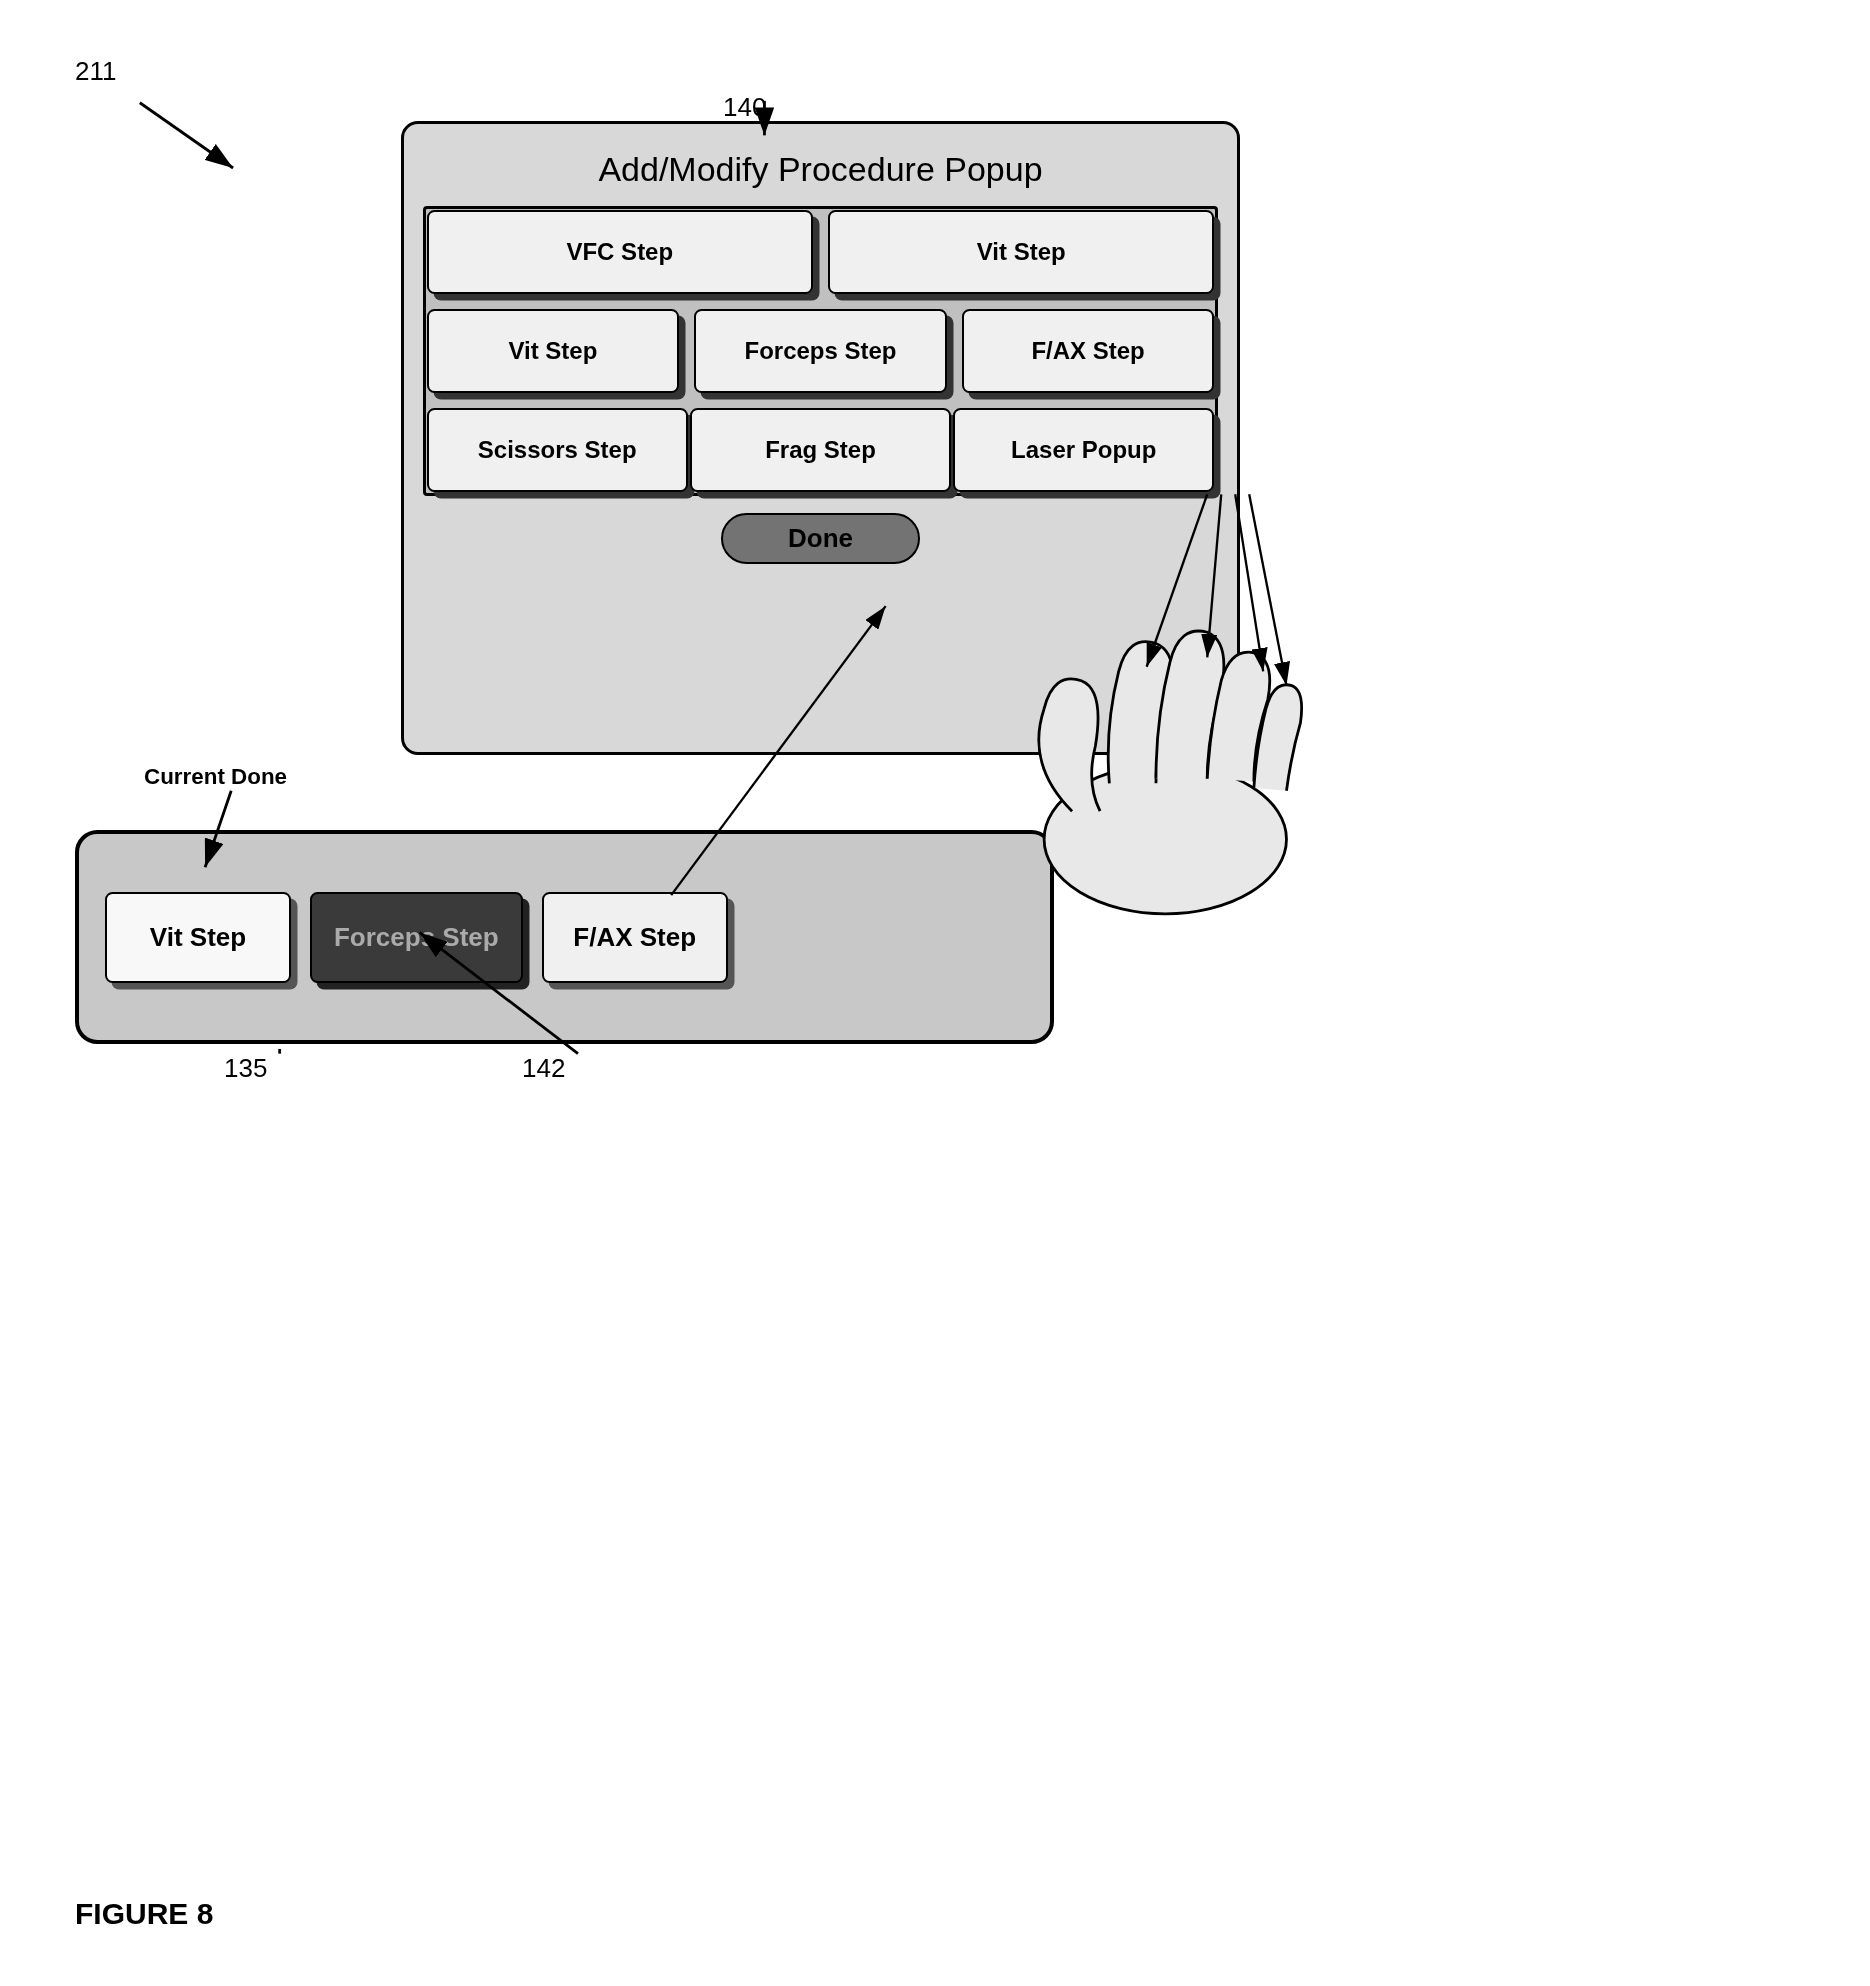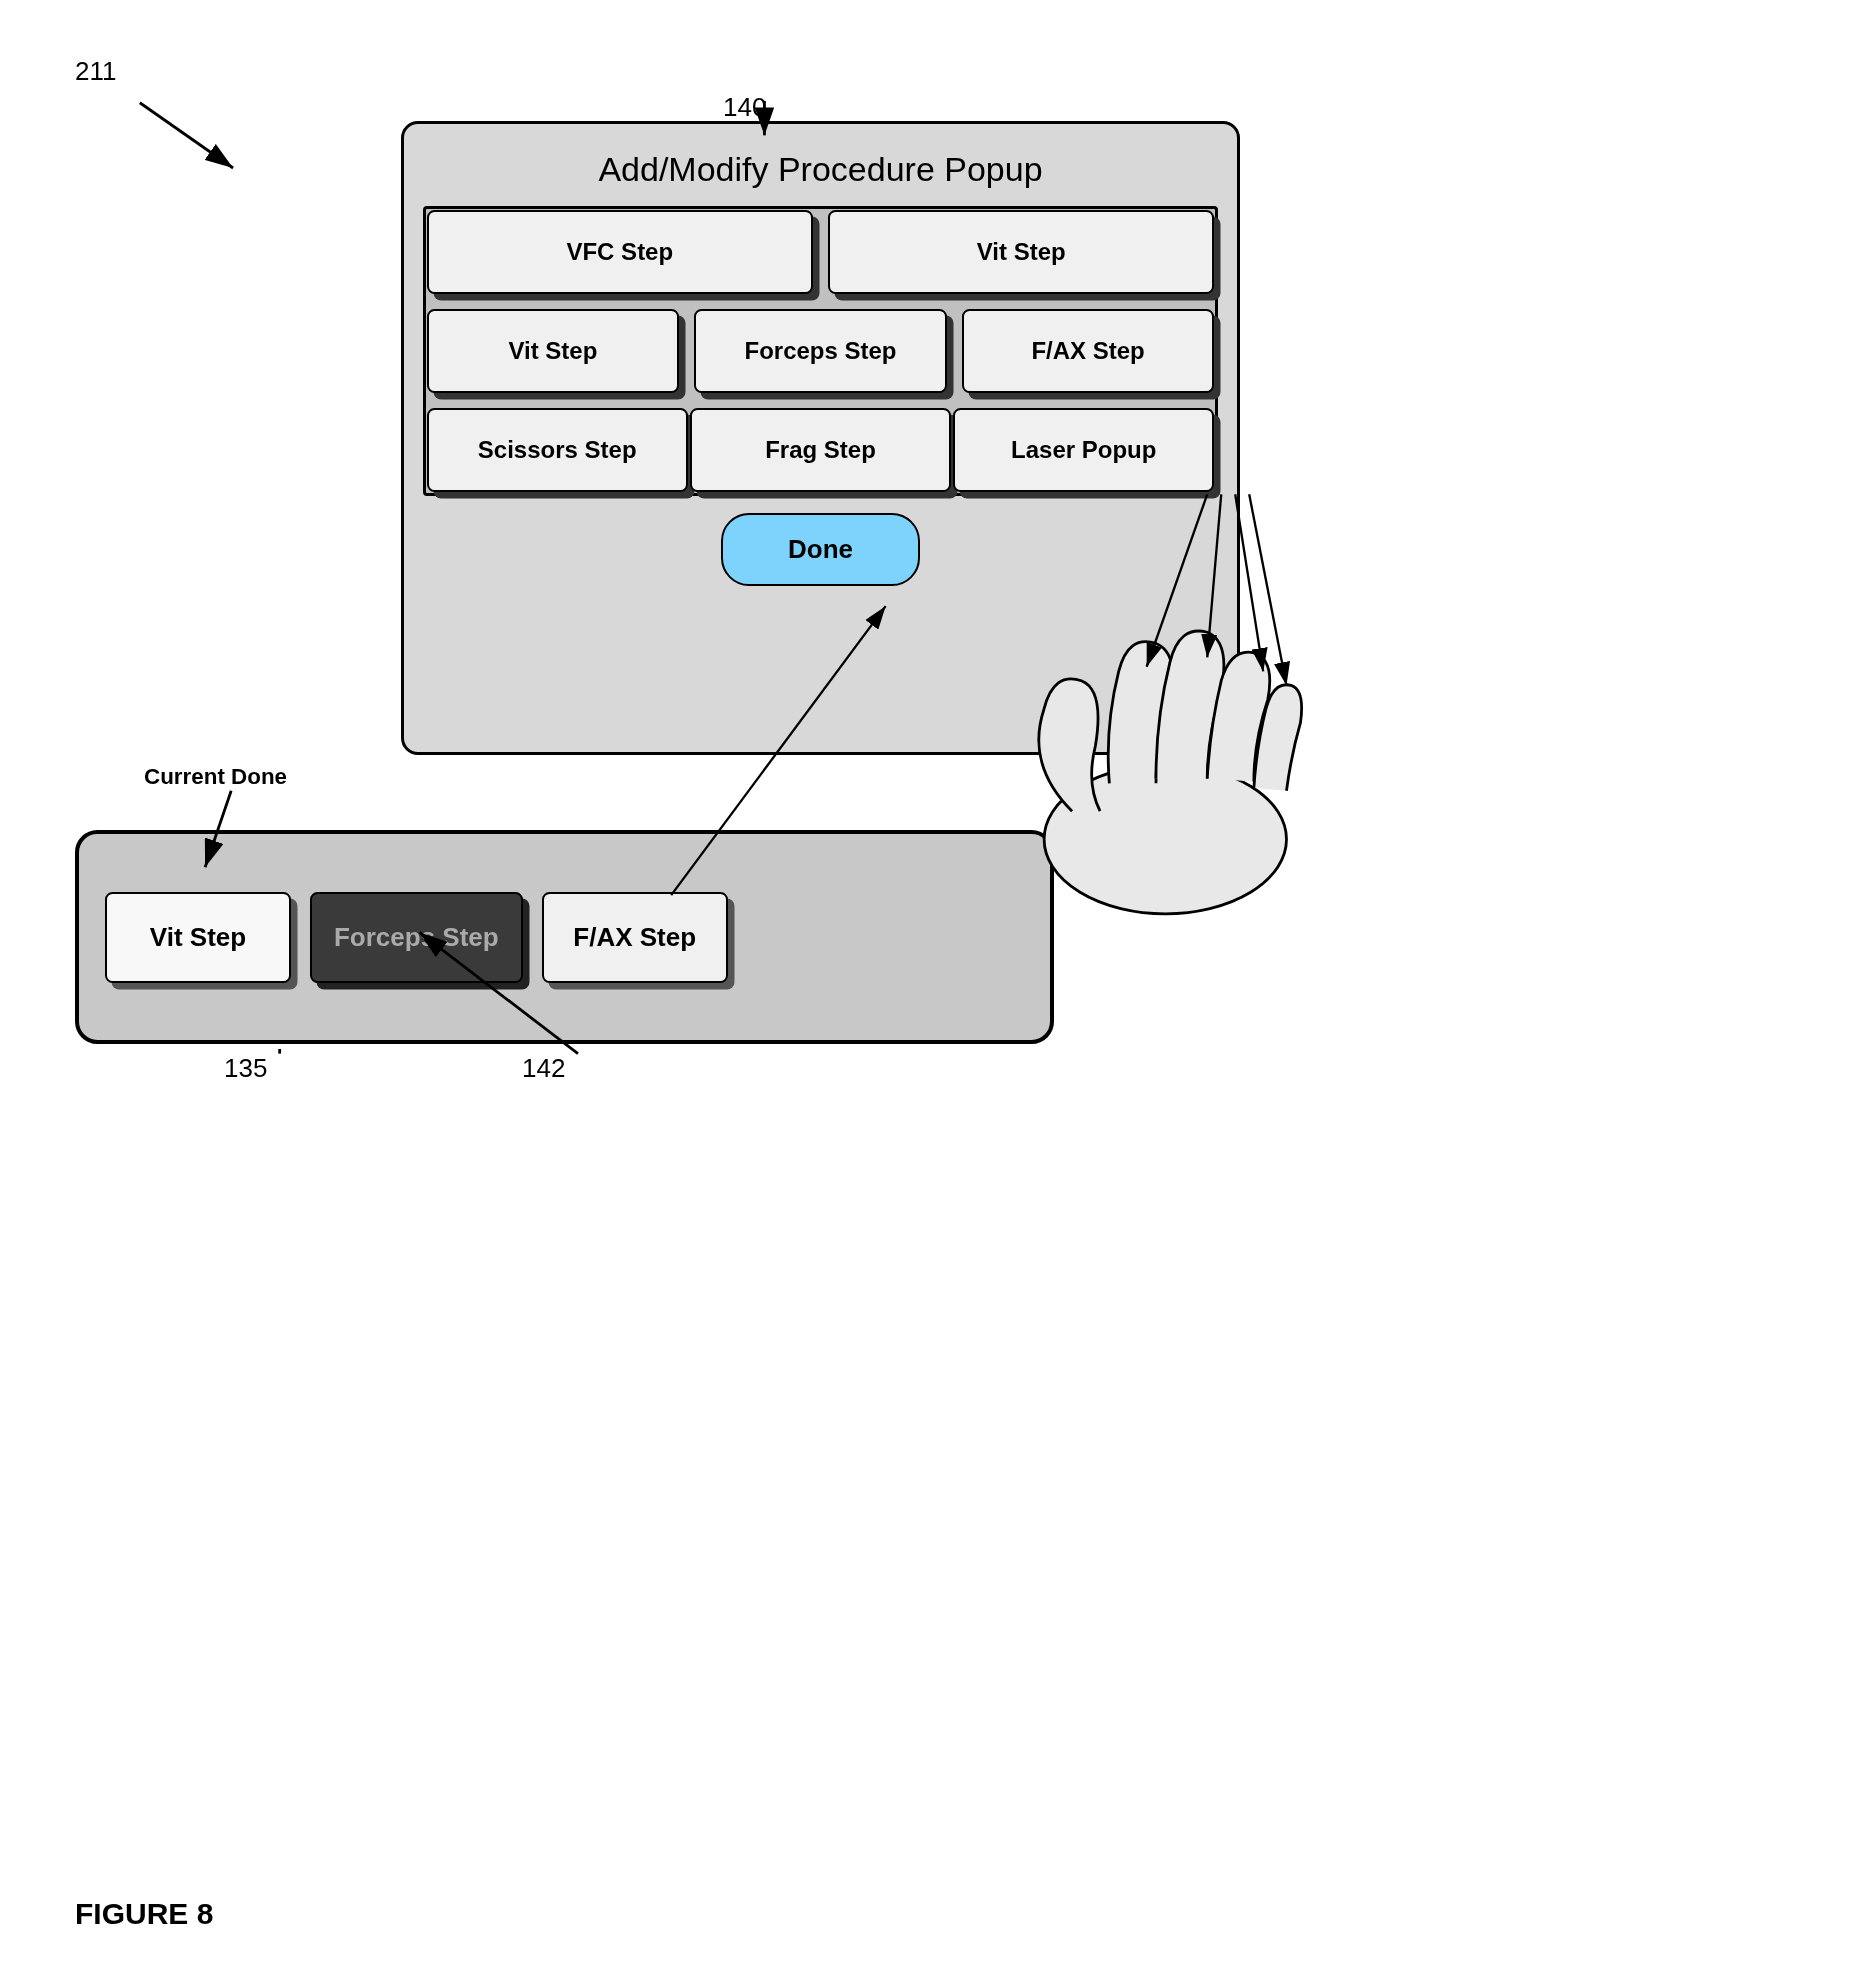--- a/index.html
+++ b/index.html
@@ -95,27 +95,27 @@
       grid-template-columns: 1fr 1fr 1fr;
       gap: 2px;
     }
 
     
     .done-btn-wrap {
       text-align: center;
     }
 
     .done-btn {
-      background: #7dd3fc;
+      background: #737373;
       border: 2.8px solid #000;
       border-radius: 28px;
       font-size: 26px;
       font-weight: bold;
       color: #000;
-      padding: 19px 65px;
+      padding: 8px 65px;
       cursor: pointer;
     }
 
     
     .procedure-bar {
       position: absolute;
       top: 830px;
       left: 75px;
       width: 979px;
       height: 214px;

